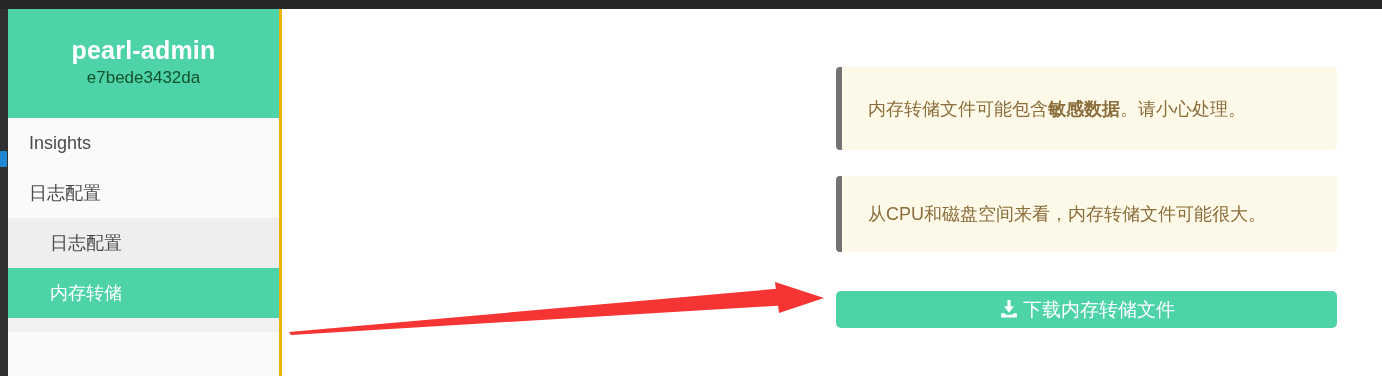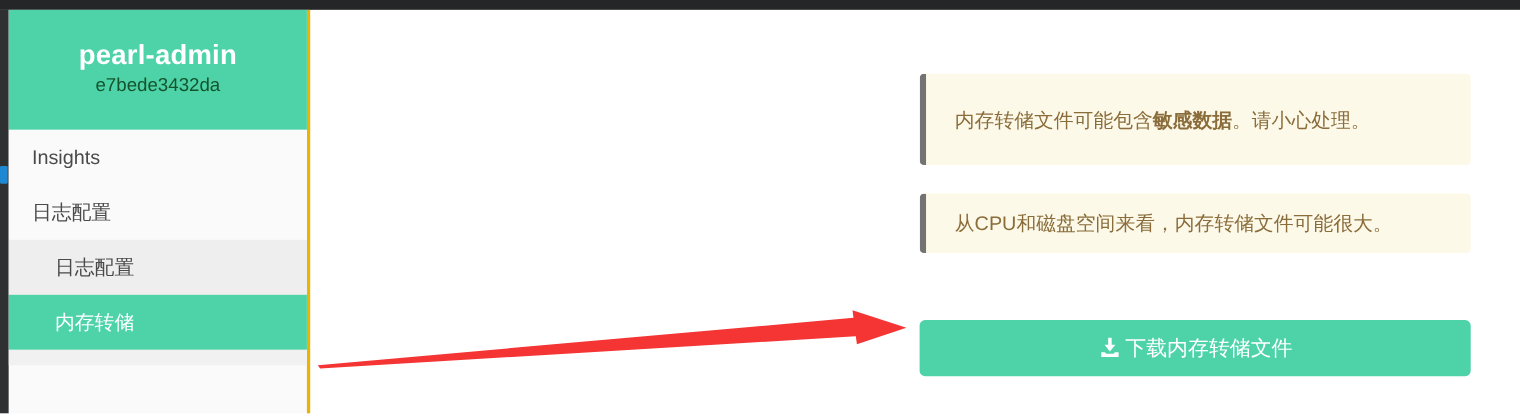--- a/index.html
+++ b/index.html
@@ -117,27 +117,27 @@
     background: #fdf9e8;
     border-left: 6px solid #737373;
     border-radius: 4px;
     color: #8a6d3b;
     font-size: 18px;
     padding: 0 26px;
     display: flex;
     align-items: center;
   }
   .alert-1 { top: 58px; height: 83px; }
-  .alert-2 { top: 167px; height: 54px; }
+  .alert-2 { top: 167px; height: 76px; }
   .alert b { font-weight: bold; }
 
   .download-btn {
     position: absolute;
     left: 553px; top: 282px;
-    width: 501px; height: 51px;
+    width: 501px; height: 37px;
     background: #4dd3a7;
     border: none;
     border-radius: 5px;
     color: #ffffff;
     font-size: 19px;
     font-family: "Liberation Sans", "DejaVu Sans", sans-serif;
     display: flex;
     align-items: center;
     justify-content: center;
     gap: 4px;

